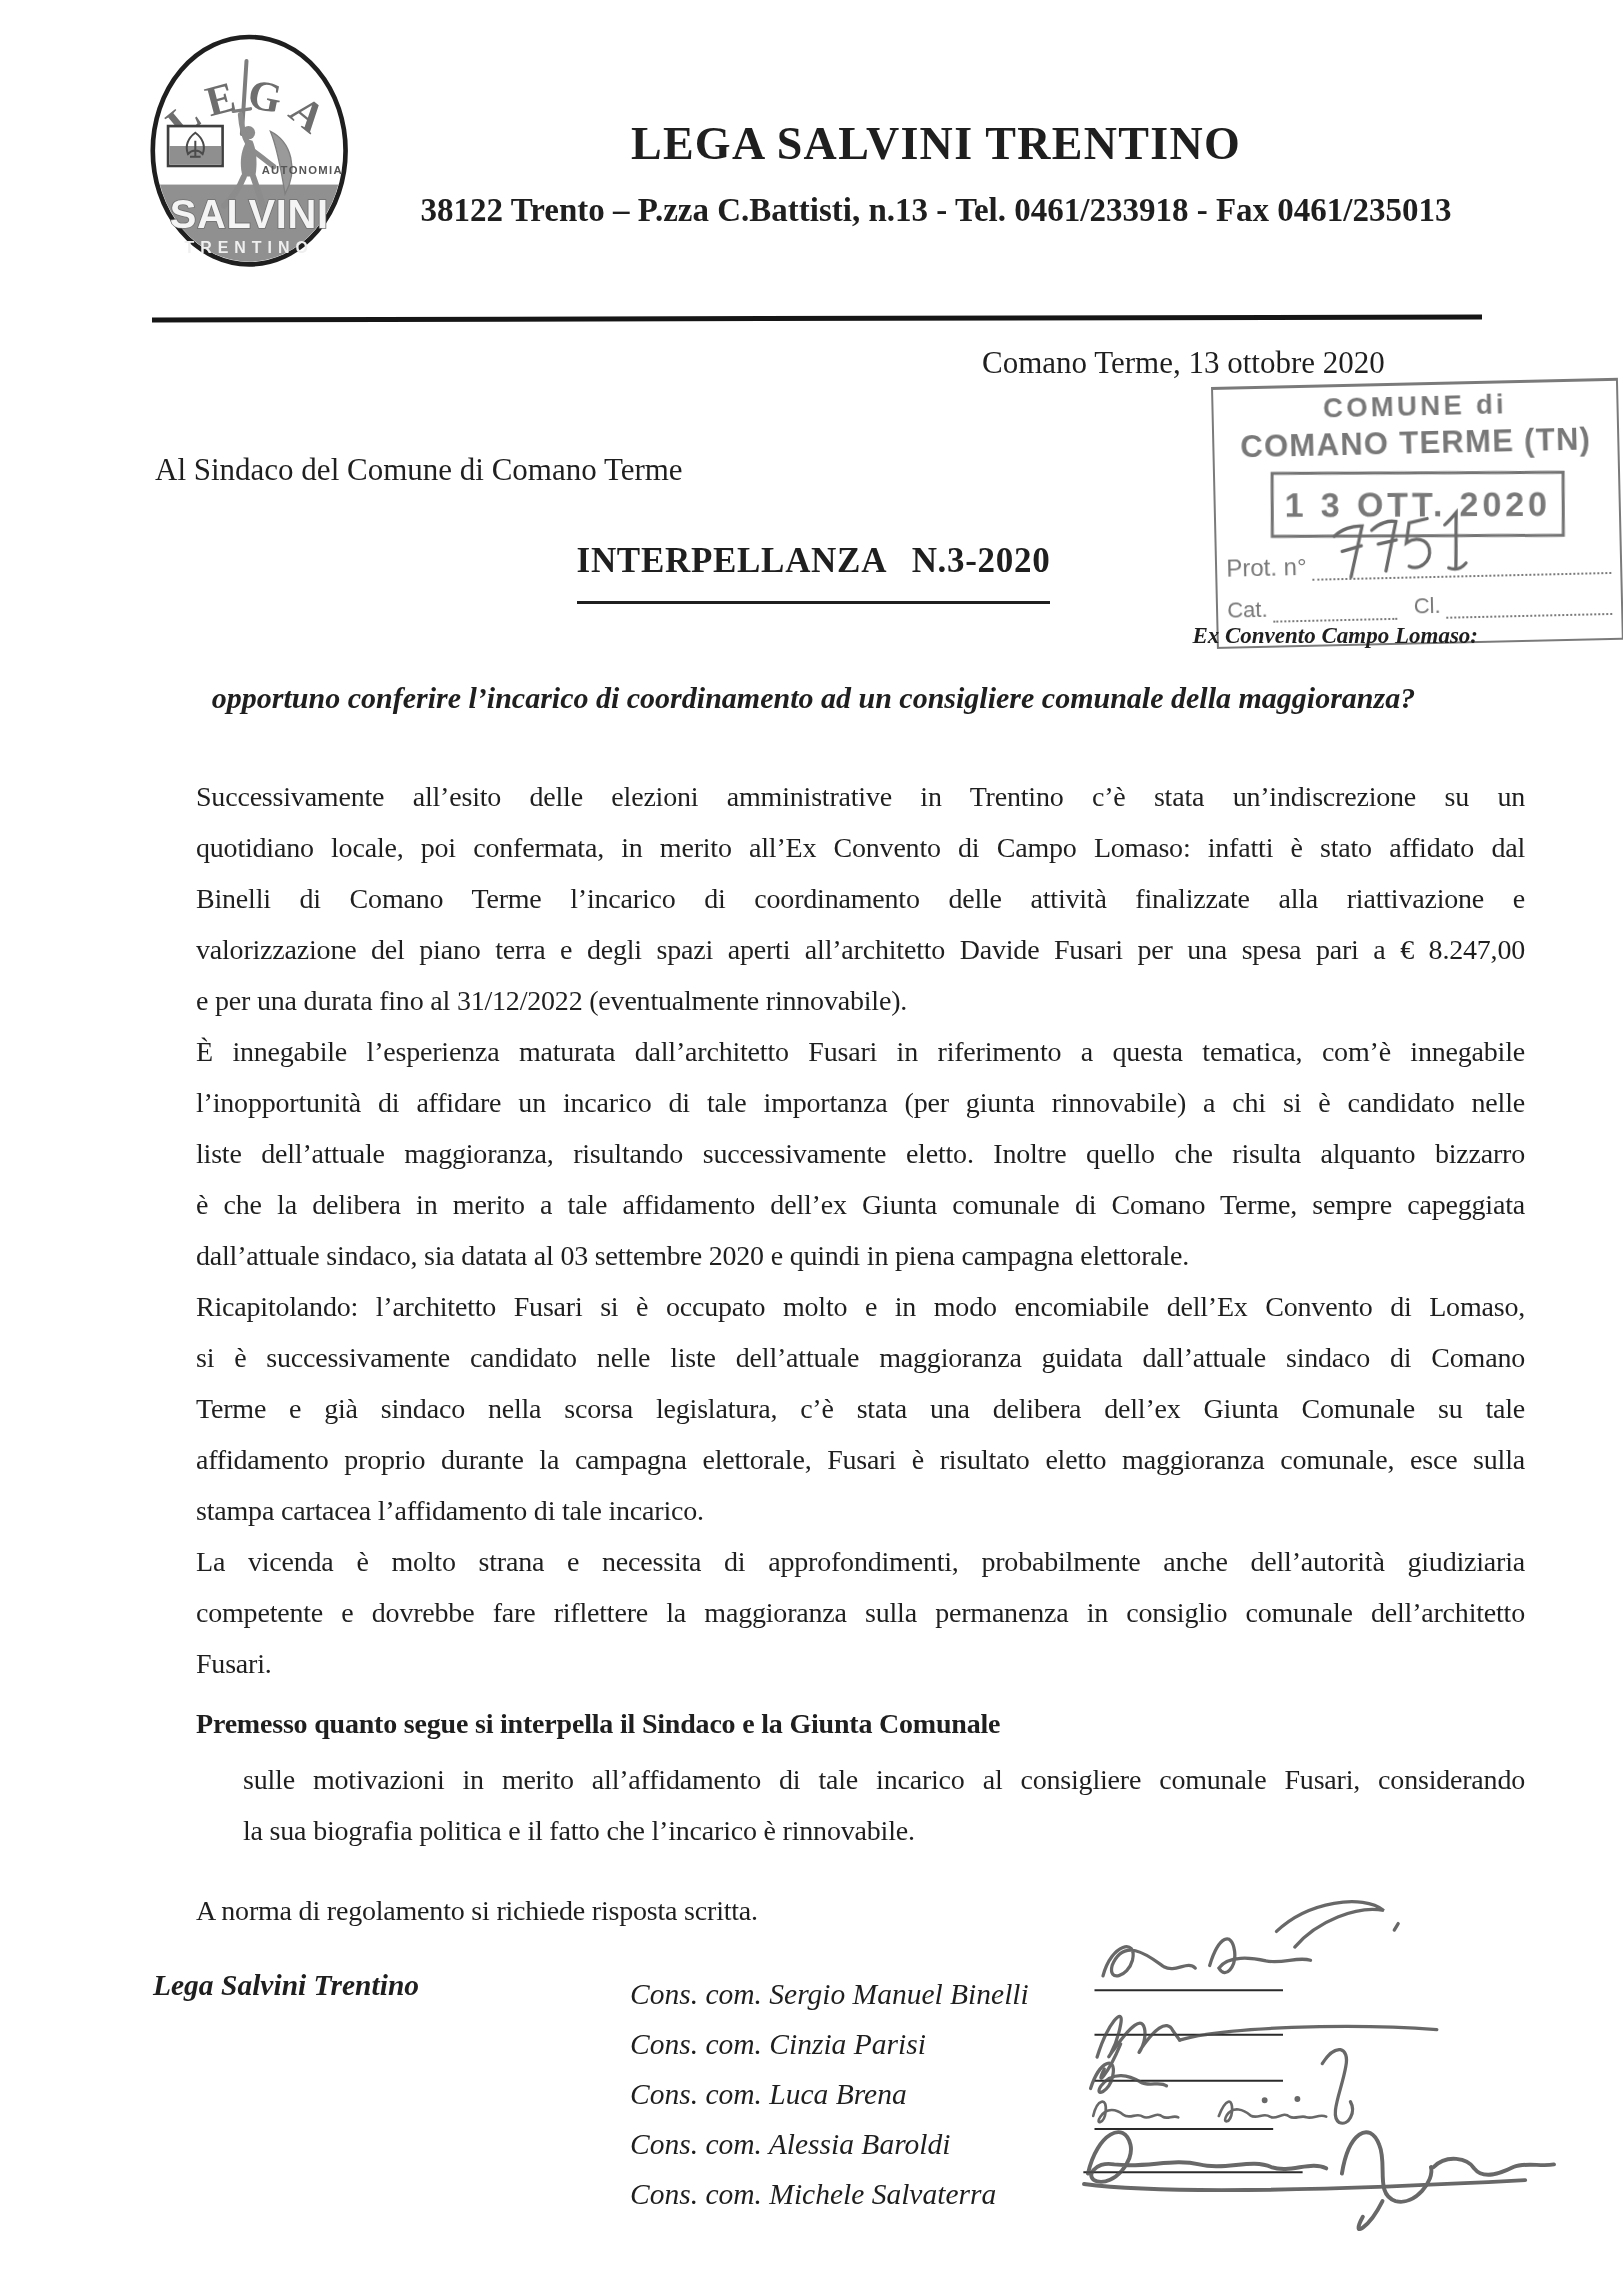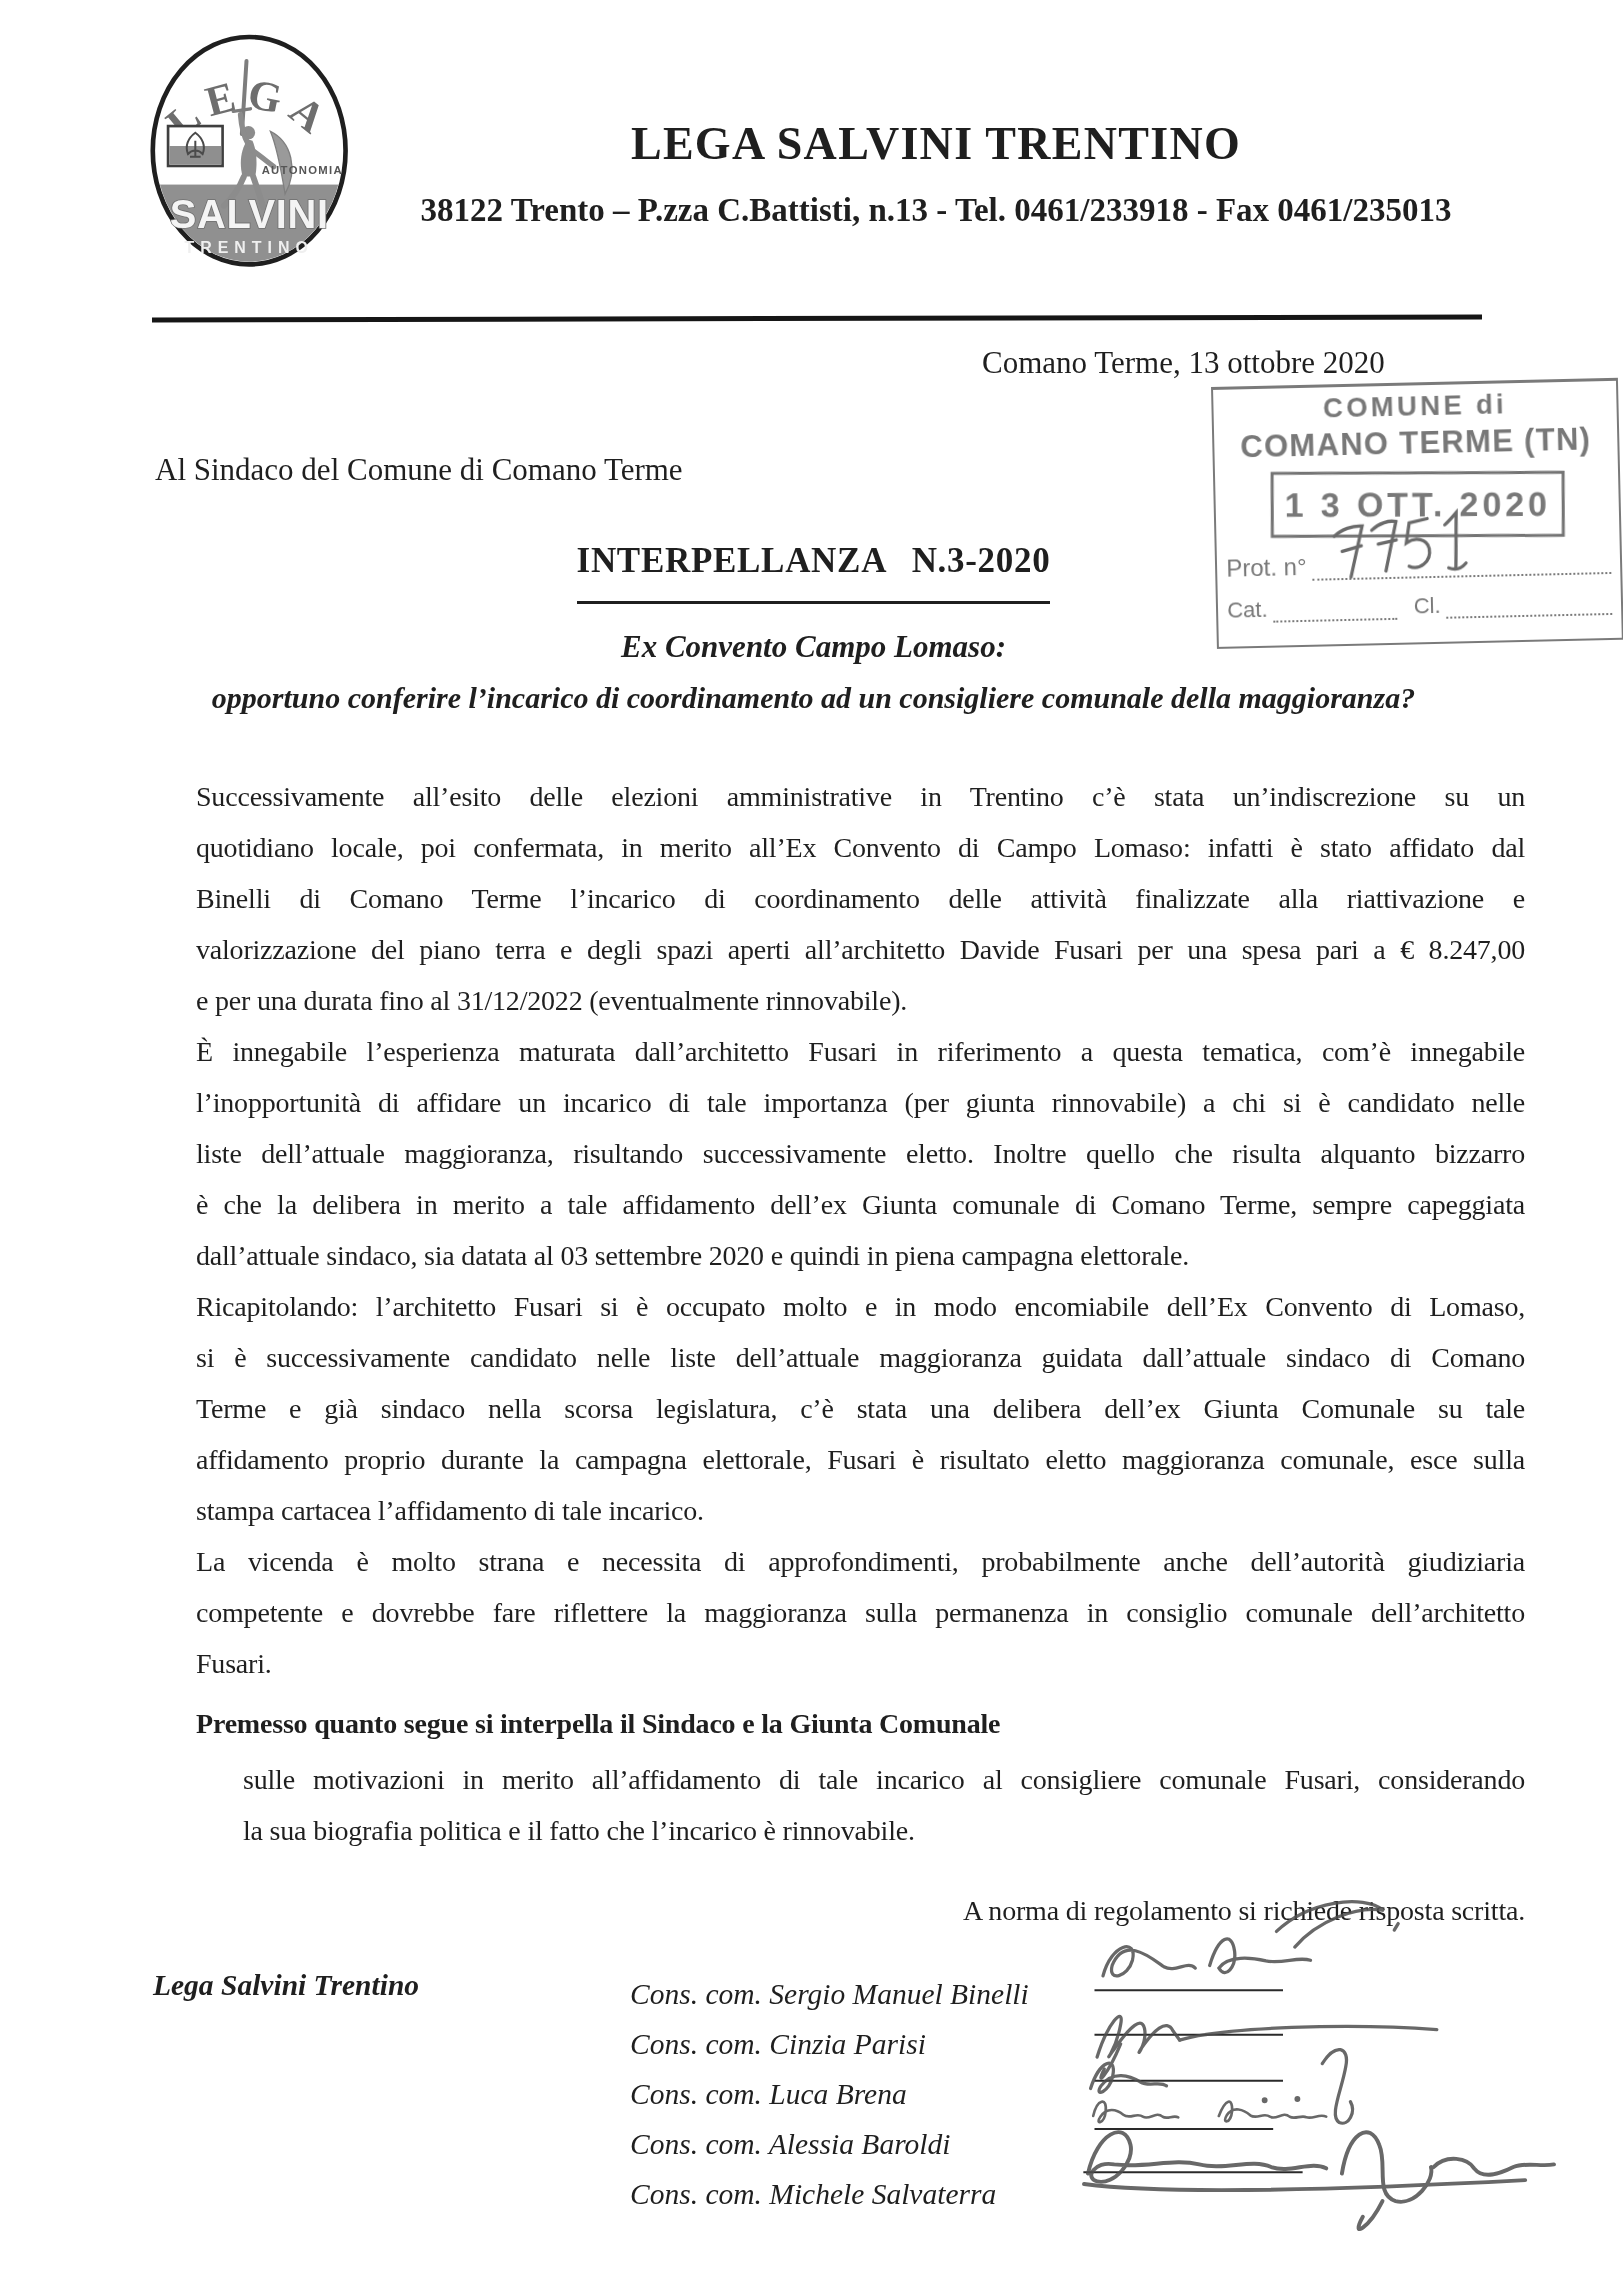--- a/index.html
+++ b/index.html
@@ -43,29 +43,29 @@
   .prot-hand{position:absolute;left:98px;top:-43px;width:157px;height:79px;}
   .stamp-catrow{margin-top:14.4px;font-size:22px;}
 
   
   .recipient{left:155px;top:452px;font-size:31px;}
   .doc-title{
     left:149px;top:541px;width:1329px;text-align:center;
     font-size:35px;font-weight:bold;letter-spacing:0.7px;word-spacing:17px;
   }
   .doc-title span{border-bottom:3.3px solid #1f1f1f;padding-bottom:21px;}
-  .subtitle1{left:149px;top:623px;width:1329px;text-align:center;font-size:31px;font-weight:bold;font-style:italic;margin-top:6px;}
+  .subtitle1{left:149px;top:623px;width:1329px;text-align:right;font-size:23px;font-weight:bold;font-style:italic;}
   .subtitle2{left:149px;top:681px;width:1329px;text-align:center;font-size:30px;font-weight:bold;font-style:italic;}
 
   .body-text{left:149px;top:771px;width:1329px;font-size:28px;letter-spacing:-0.2px;margin-left:47px;}
   .line{line-height:51px;text-align:justify;text-align-last:justify;white-space:normal;}
   .line.last{text-align-last:left;}
   .interp-line{margin-top:9.2px;line-height:51px;text-align:left;font-weight:bold;}
   .request{margin-top:5.2px;padding-left:47px;}
-  .closing{margin-top:29px;line-height:51px;text-align:right;}
+  .closing{margin-top:29px;line-height:51px;}
 
   
   .sig-party{left:153px;top:1969px;font-size:29.5px;font-weight:bold;font-style:italic;}
   .sig-list{left:630px;top:1969px;font-size:29.5px;font-style:italic;}
   .sig-list .sig-item{line-height:50px;white-space:nowrap;}
 
   .sign-overlay{left:1067px;top:1892px;width:557px;height:393px;}
 </style>
 </head>
 <body>

